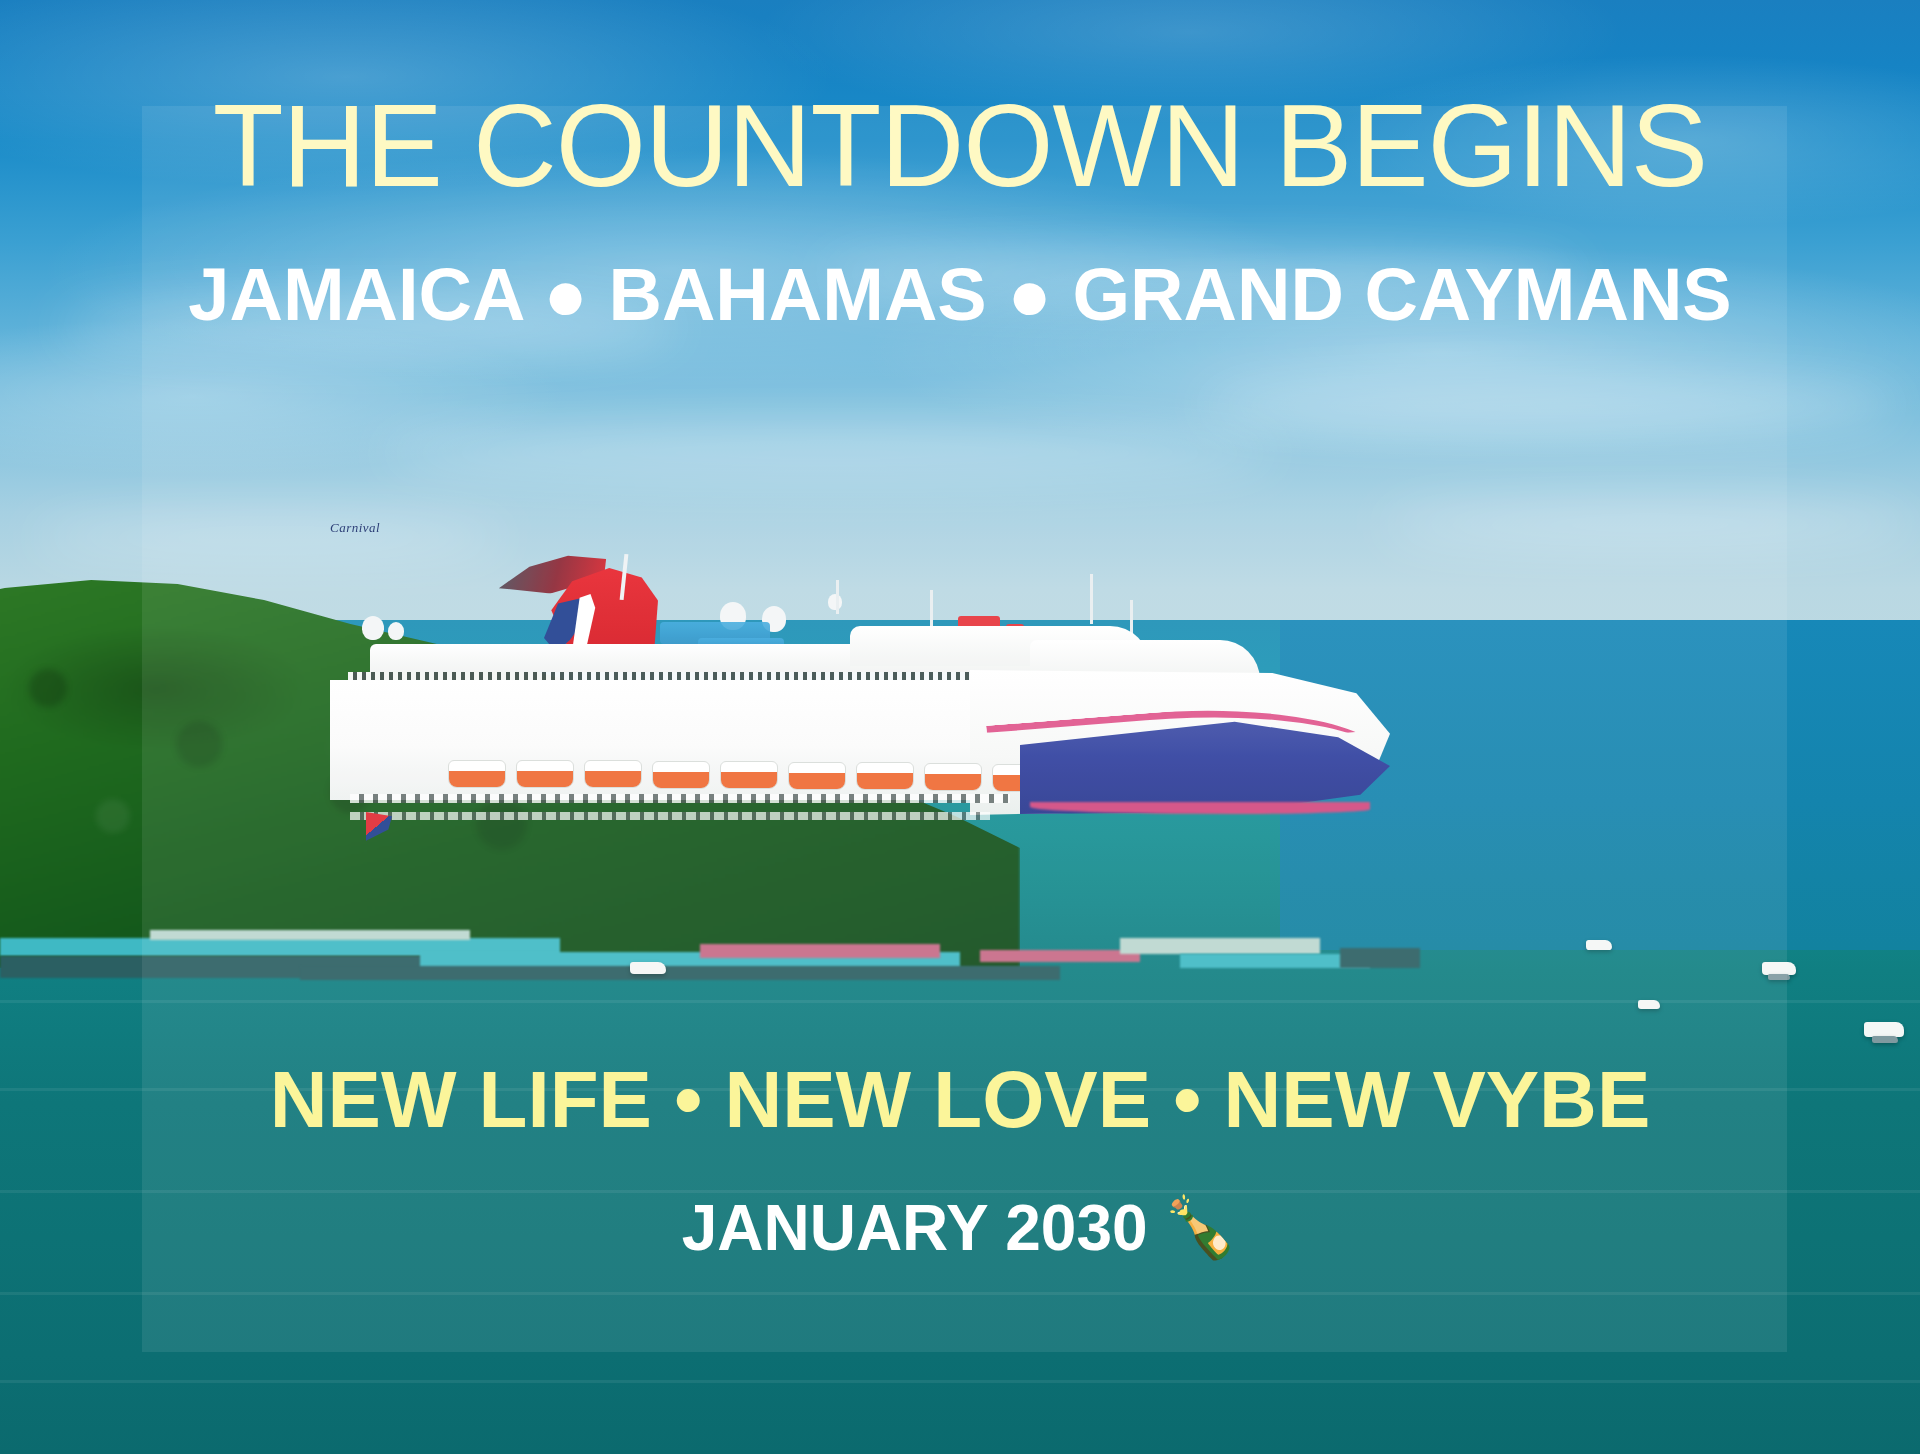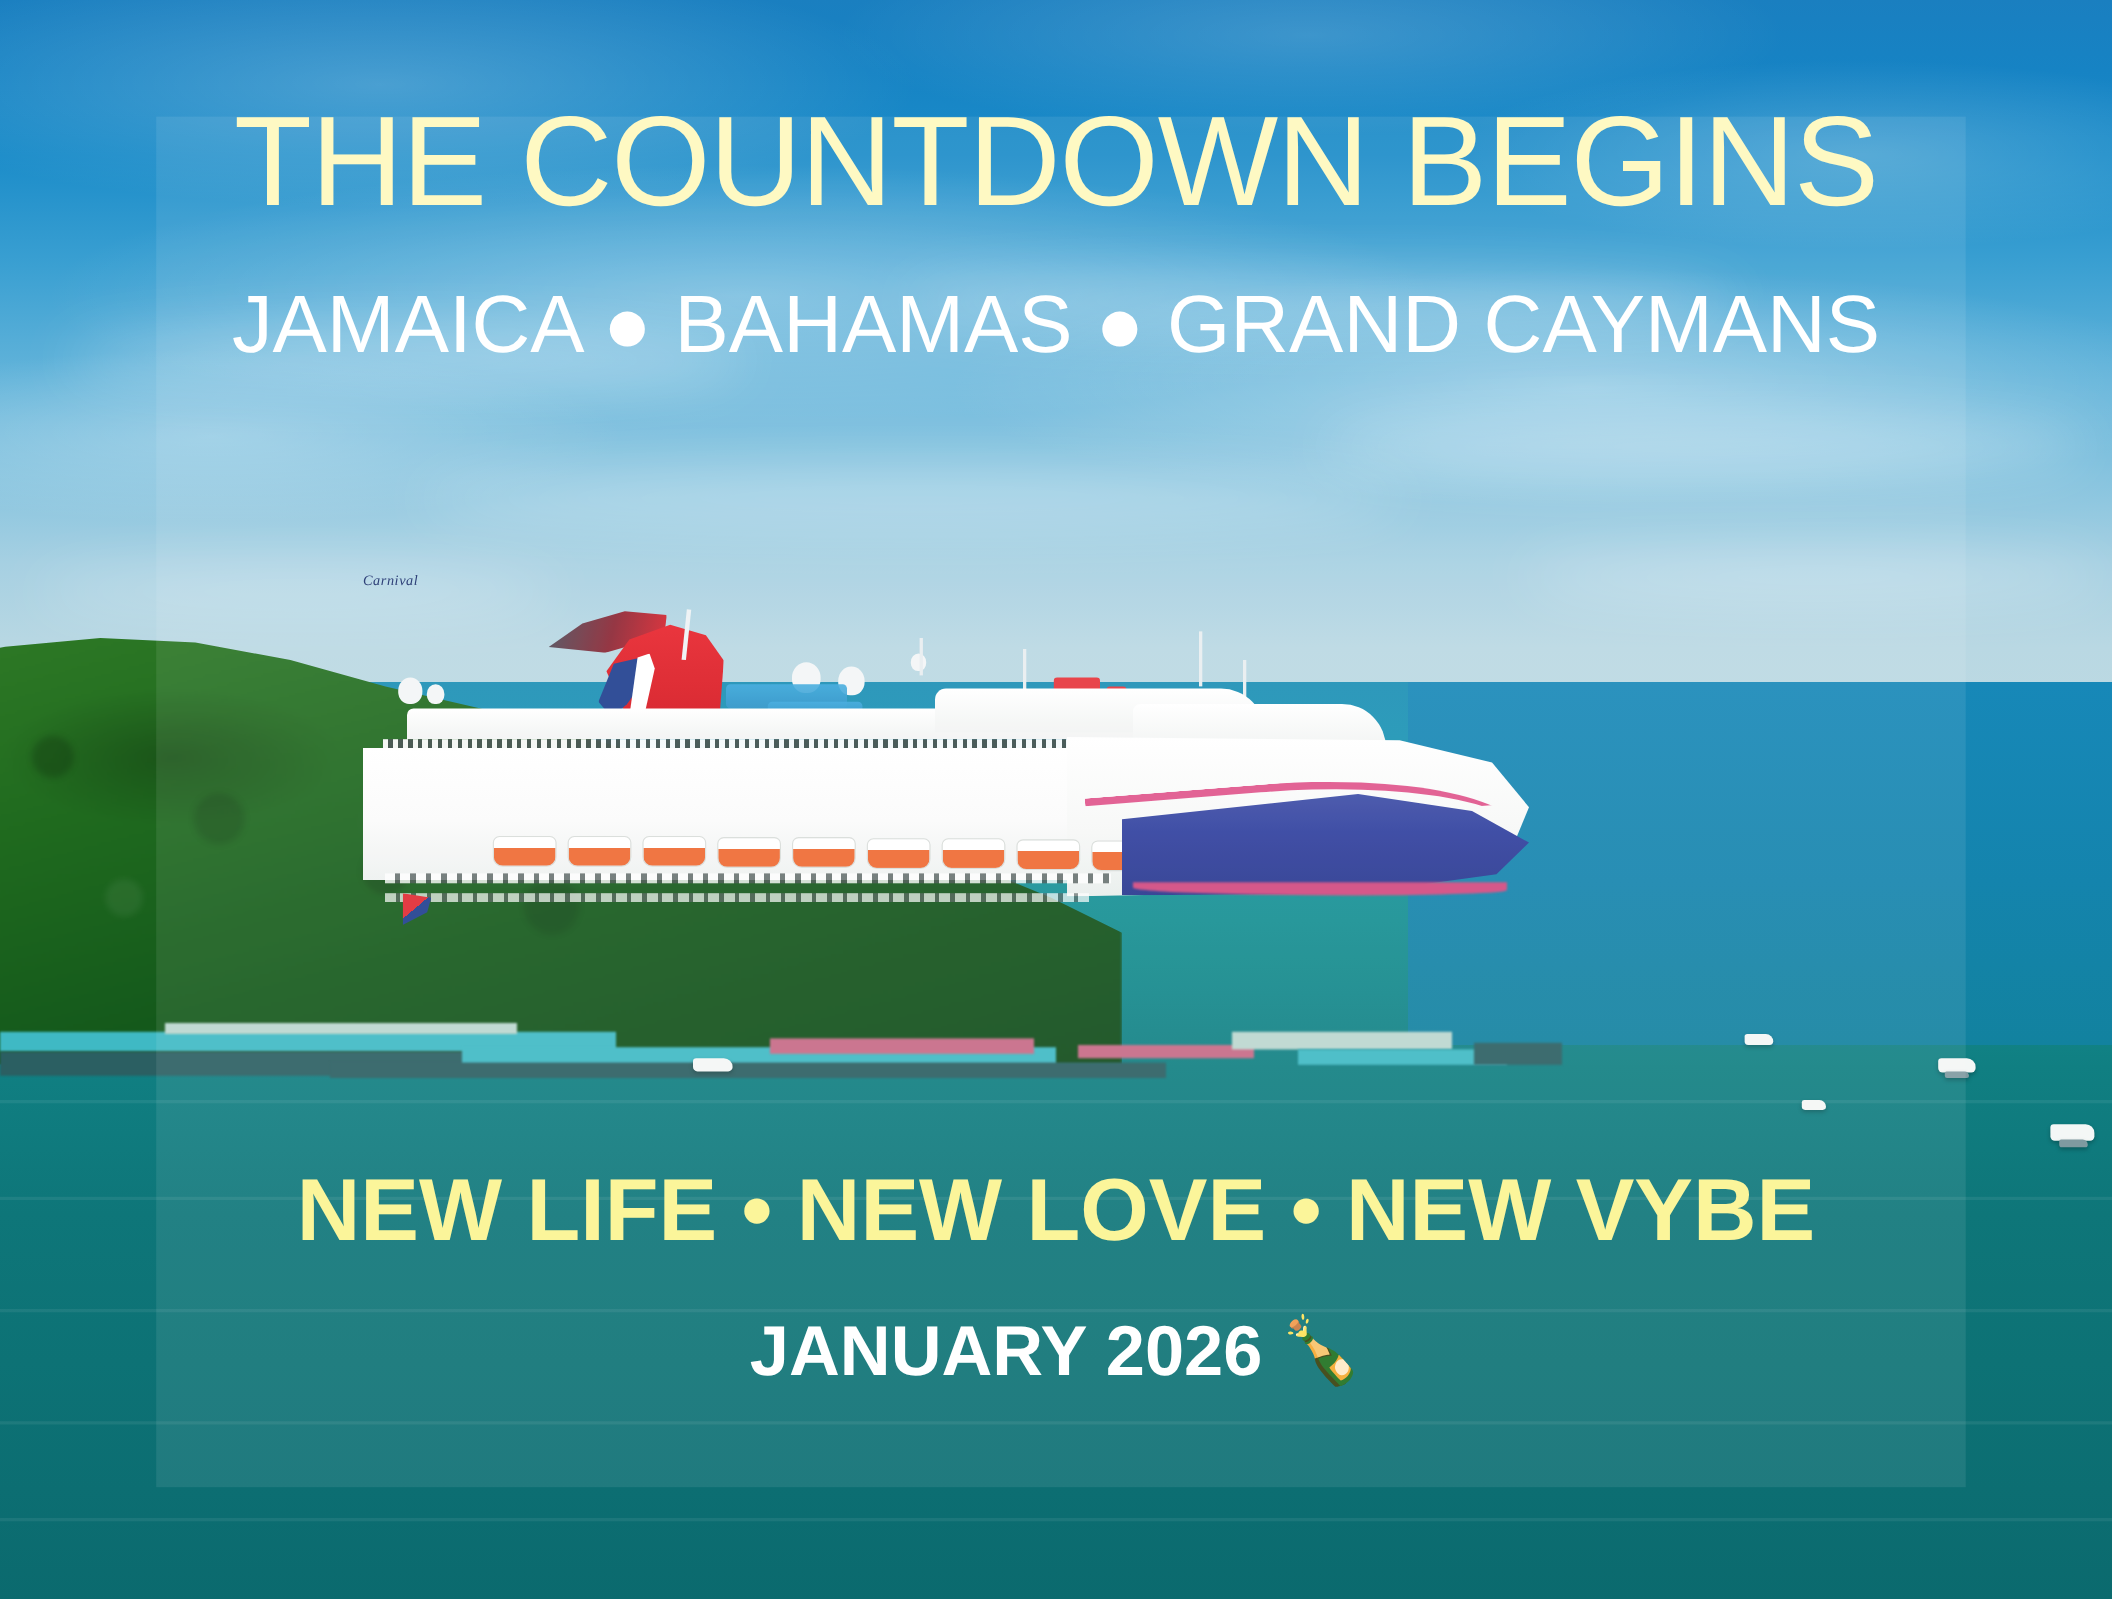--- a/index.html
+++ b/index.html
@@ -271,21 +271,21 @@
     font-weight: 400;
     color: #fef9c3;
     letter-spacing: -1px;
   }
   .subhead {
     left: 50%;
     transform: translateX(-50%);
     top: 258px;
     font-size: 74px;
     line-height: 1;
-    font-weight: 400;
+    font-weight: 700;
     color: #ffffff;
     letter-spacing: 0px;
   }
   .tagline {
     left: 50%;
     transform: translateX(-50%);
     top: 1060px;
     font-size: 80px;
     line-height: 1;
     font-weight: 700;
@@ -423,17 +423,17 @@
 
   <div class="overlay-panel"></div>
 
   <div class="txt headline">THE COUNTDOWN BEGINS</div>
 
   <div class="txt subhead">JAMAICA ● BAHAMAS ● GRAND CAYMANS</div>
 
   <div class="txt tagline">NEW LIFE • NEW LOVE • NEW VYBE</div>
 
   <div class="txt datetext">
-    <span>JANUARY 2026</span>
+    <span>JANUARY 2030</span>
     <span class="bottle-emoji">🍾</span>
   </div>
 
 </div>
 
 </body></html>

